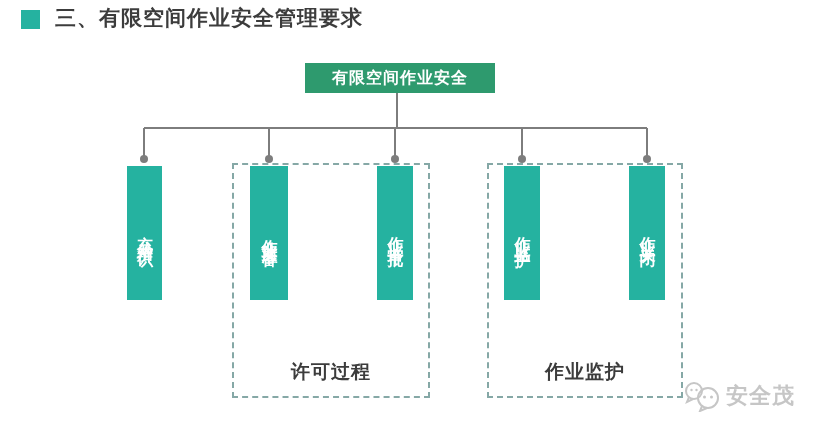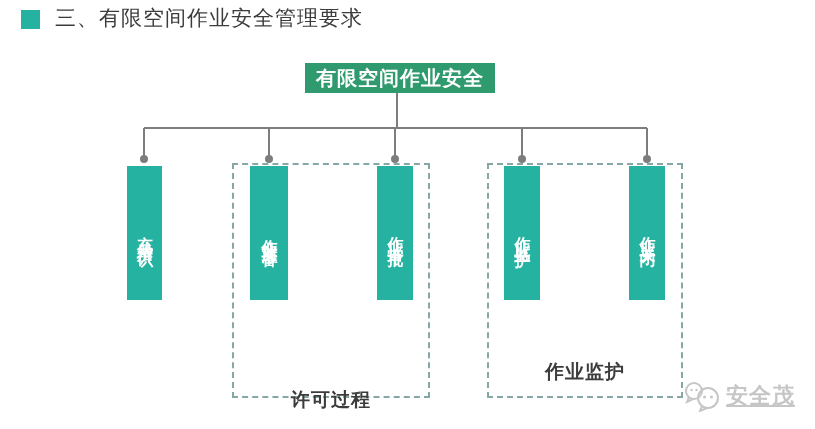--- a/index.html
+++ b/index.html
@@ -18,34 +18,34 @@
   .header-square {
     position: absolute;
     left: 21px; top: 10px;
     width: 19px; height: 19px;
     background: var(--bar-teal);
   }
   .header-title {
     position: absolute;
     left: 55px; top: 4px;
     font-size: 21px;
-    font-weight: normal;
+    font-weight: bold;
     color: var(--text-dark);
     letter-spacing: 1px;
     white-space: nowrap;
   }
 
   
   .root-box {
     position: absolute;
     left: 305px; top: 63px;
     width: 190px; height: 30px;
     background: var(--root-green);
     color: #ffffff;
-    font-size: 20px;
+    font-size: 16px;
     font-weight: bold;
     display: flex;
     align-items: center;
     justify-content: center;
     letter-spacing: 1px;
   }
 
   
   .connectors {
     position: absolute;
@@ -90,21 +90,21 @@
 
   .group-label {
     position: absolute;
     top: 359px;
     font-size: 19px;
     font-weight: bold;
     color: var(--text-dark);
     text-align: center;
     letter-spacing: 1px;
   }
-  .label-permit  { left: 232px; width: 198px; margin-top: 28px; }
+  .label-permit  { left: 232px; width: 198px; }
   .label-process { left: 487px; width: 196px; }
 
   
   .emergency-bar {
     position: absolute;
     left: 503px; top: 313px;
     width: 162px; height: 24px;
     background: var(--bar-teal);
     color: #ffffff;
     font-size: 15px;
@@ -123,21 +123,20 @@
     align-items: center;
     gap: 5px;
     color: var(--wm);
   }
   .watermark-text {
     font-size: 22px;
     font-weight: bold;
     color: var(--wm);
     letter-spacing: 1px;
     white-space: nowrap;
-    text-decoration: underline;
   }
   .wm-logo { display: block; }
   .wm-logo .stroke { fill: none; stroke: var(--wm); stroke-width: 2; }
   .wm-logo .dot { fill: var(--wm); }
 </style>
 </head>
 <body>
 
 <div class="canvas">
 

